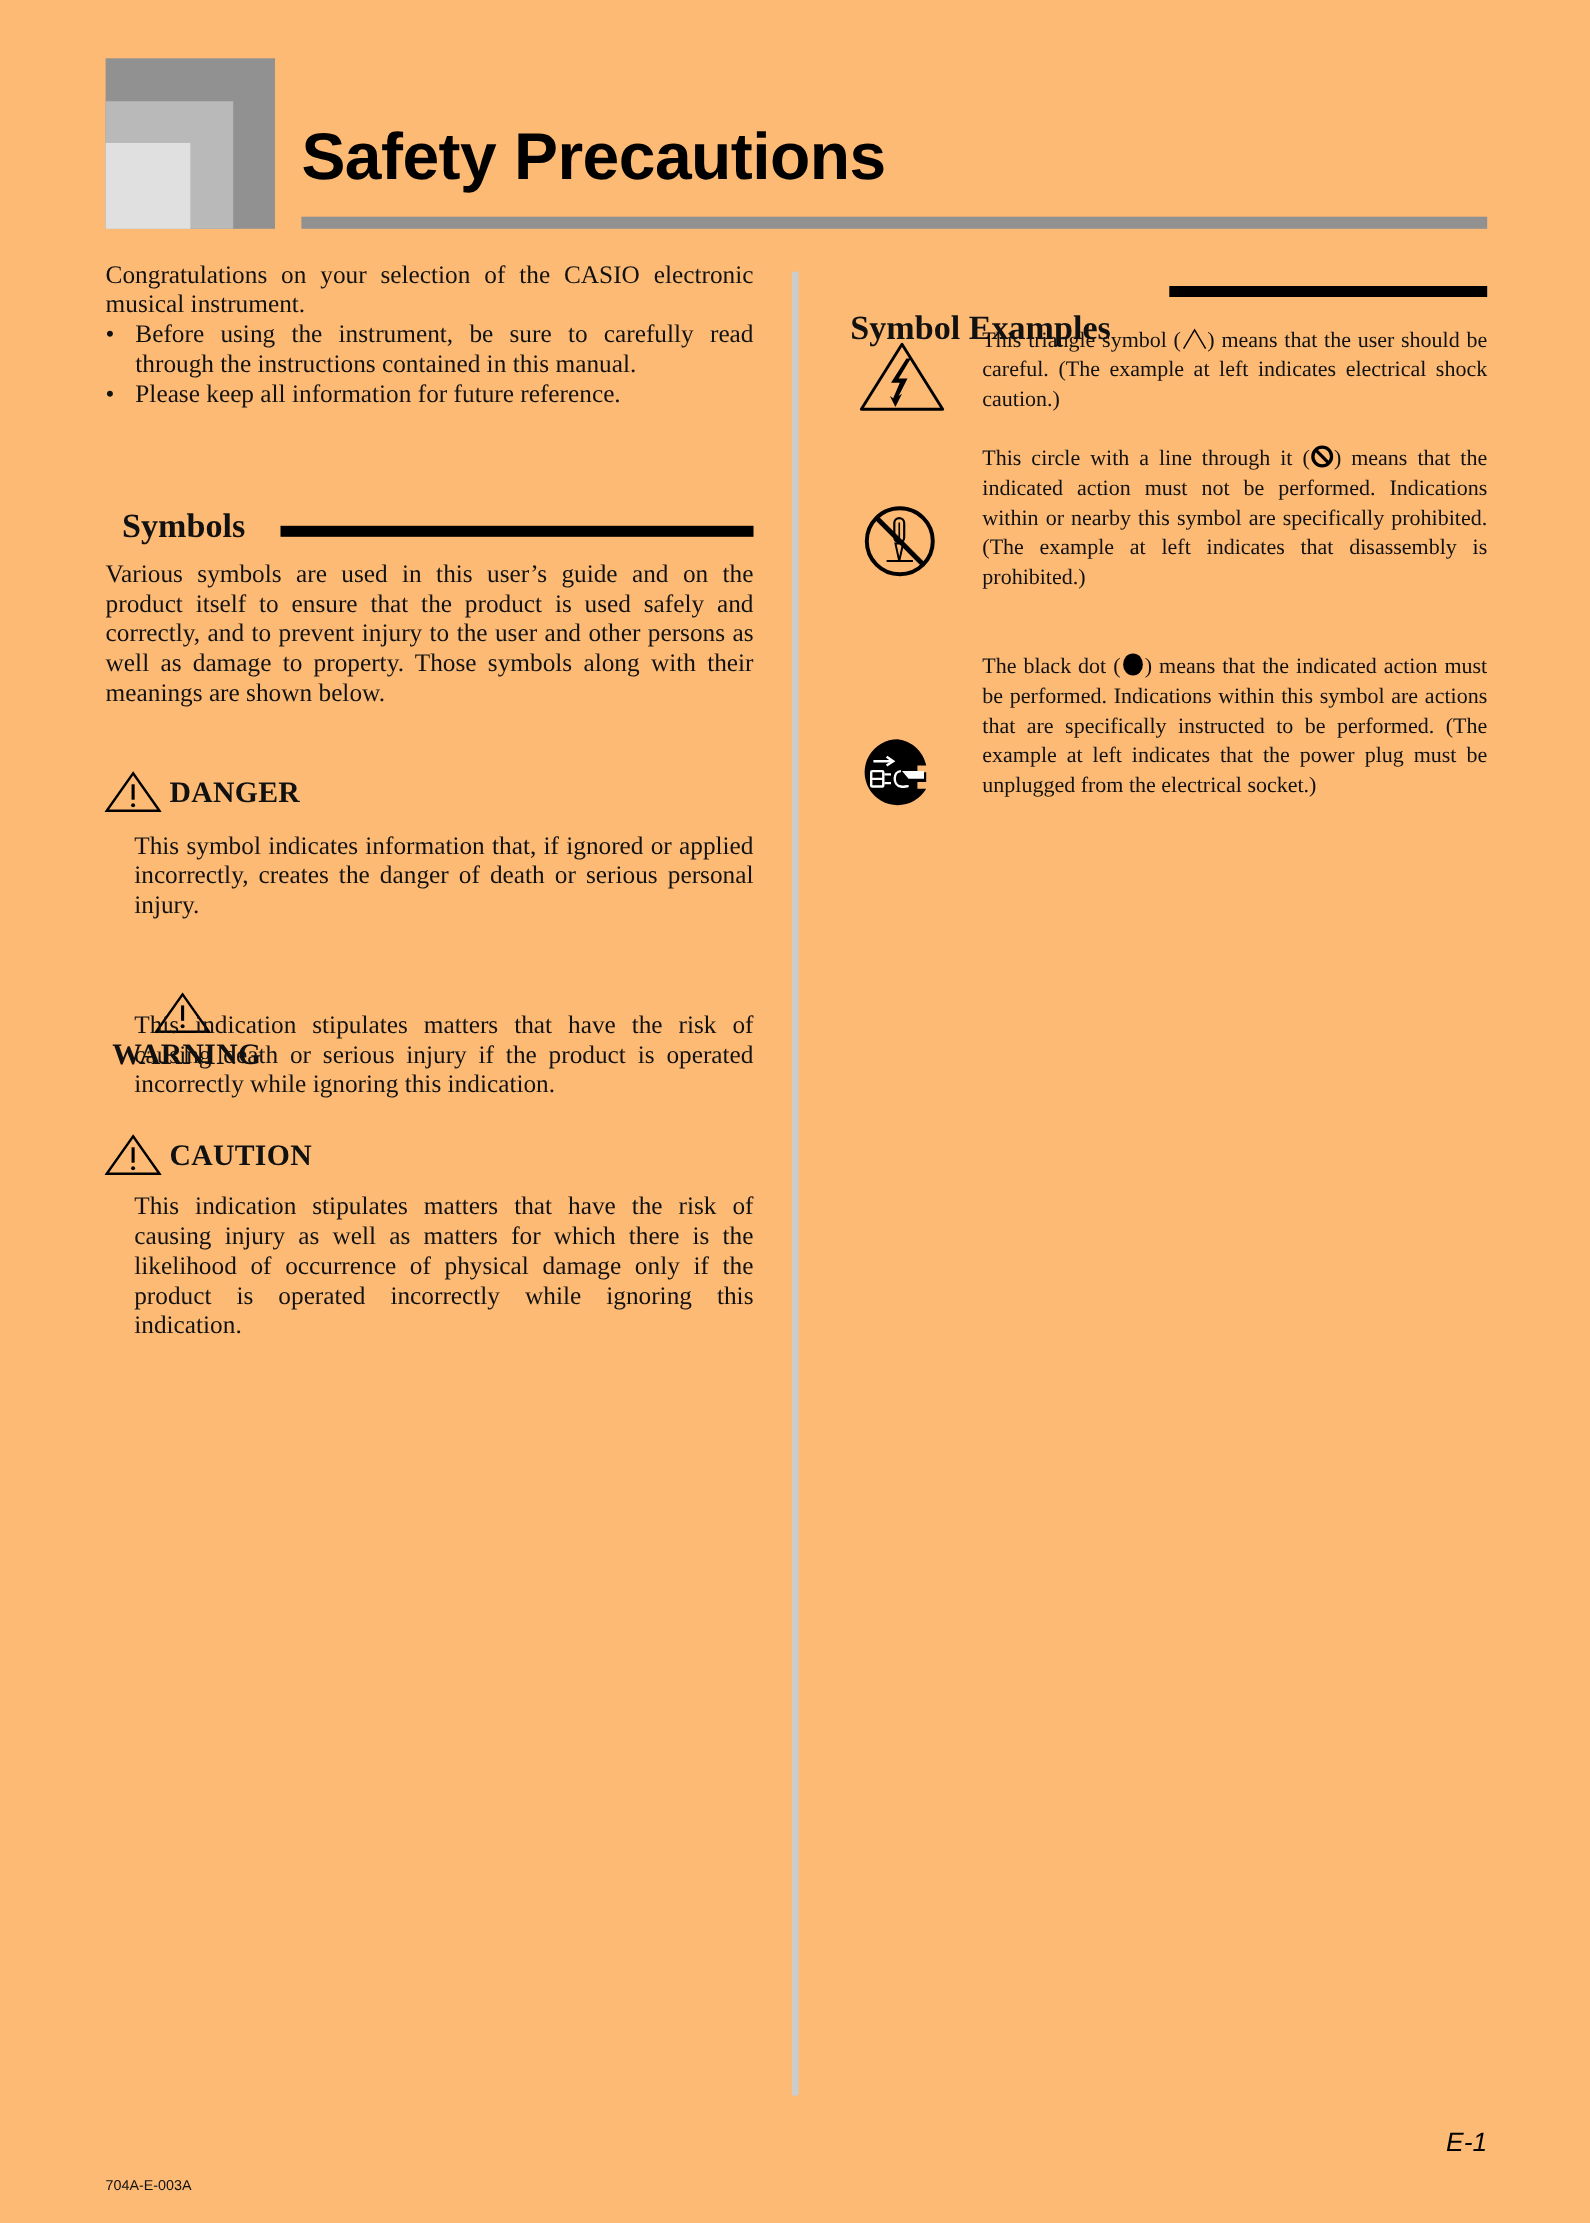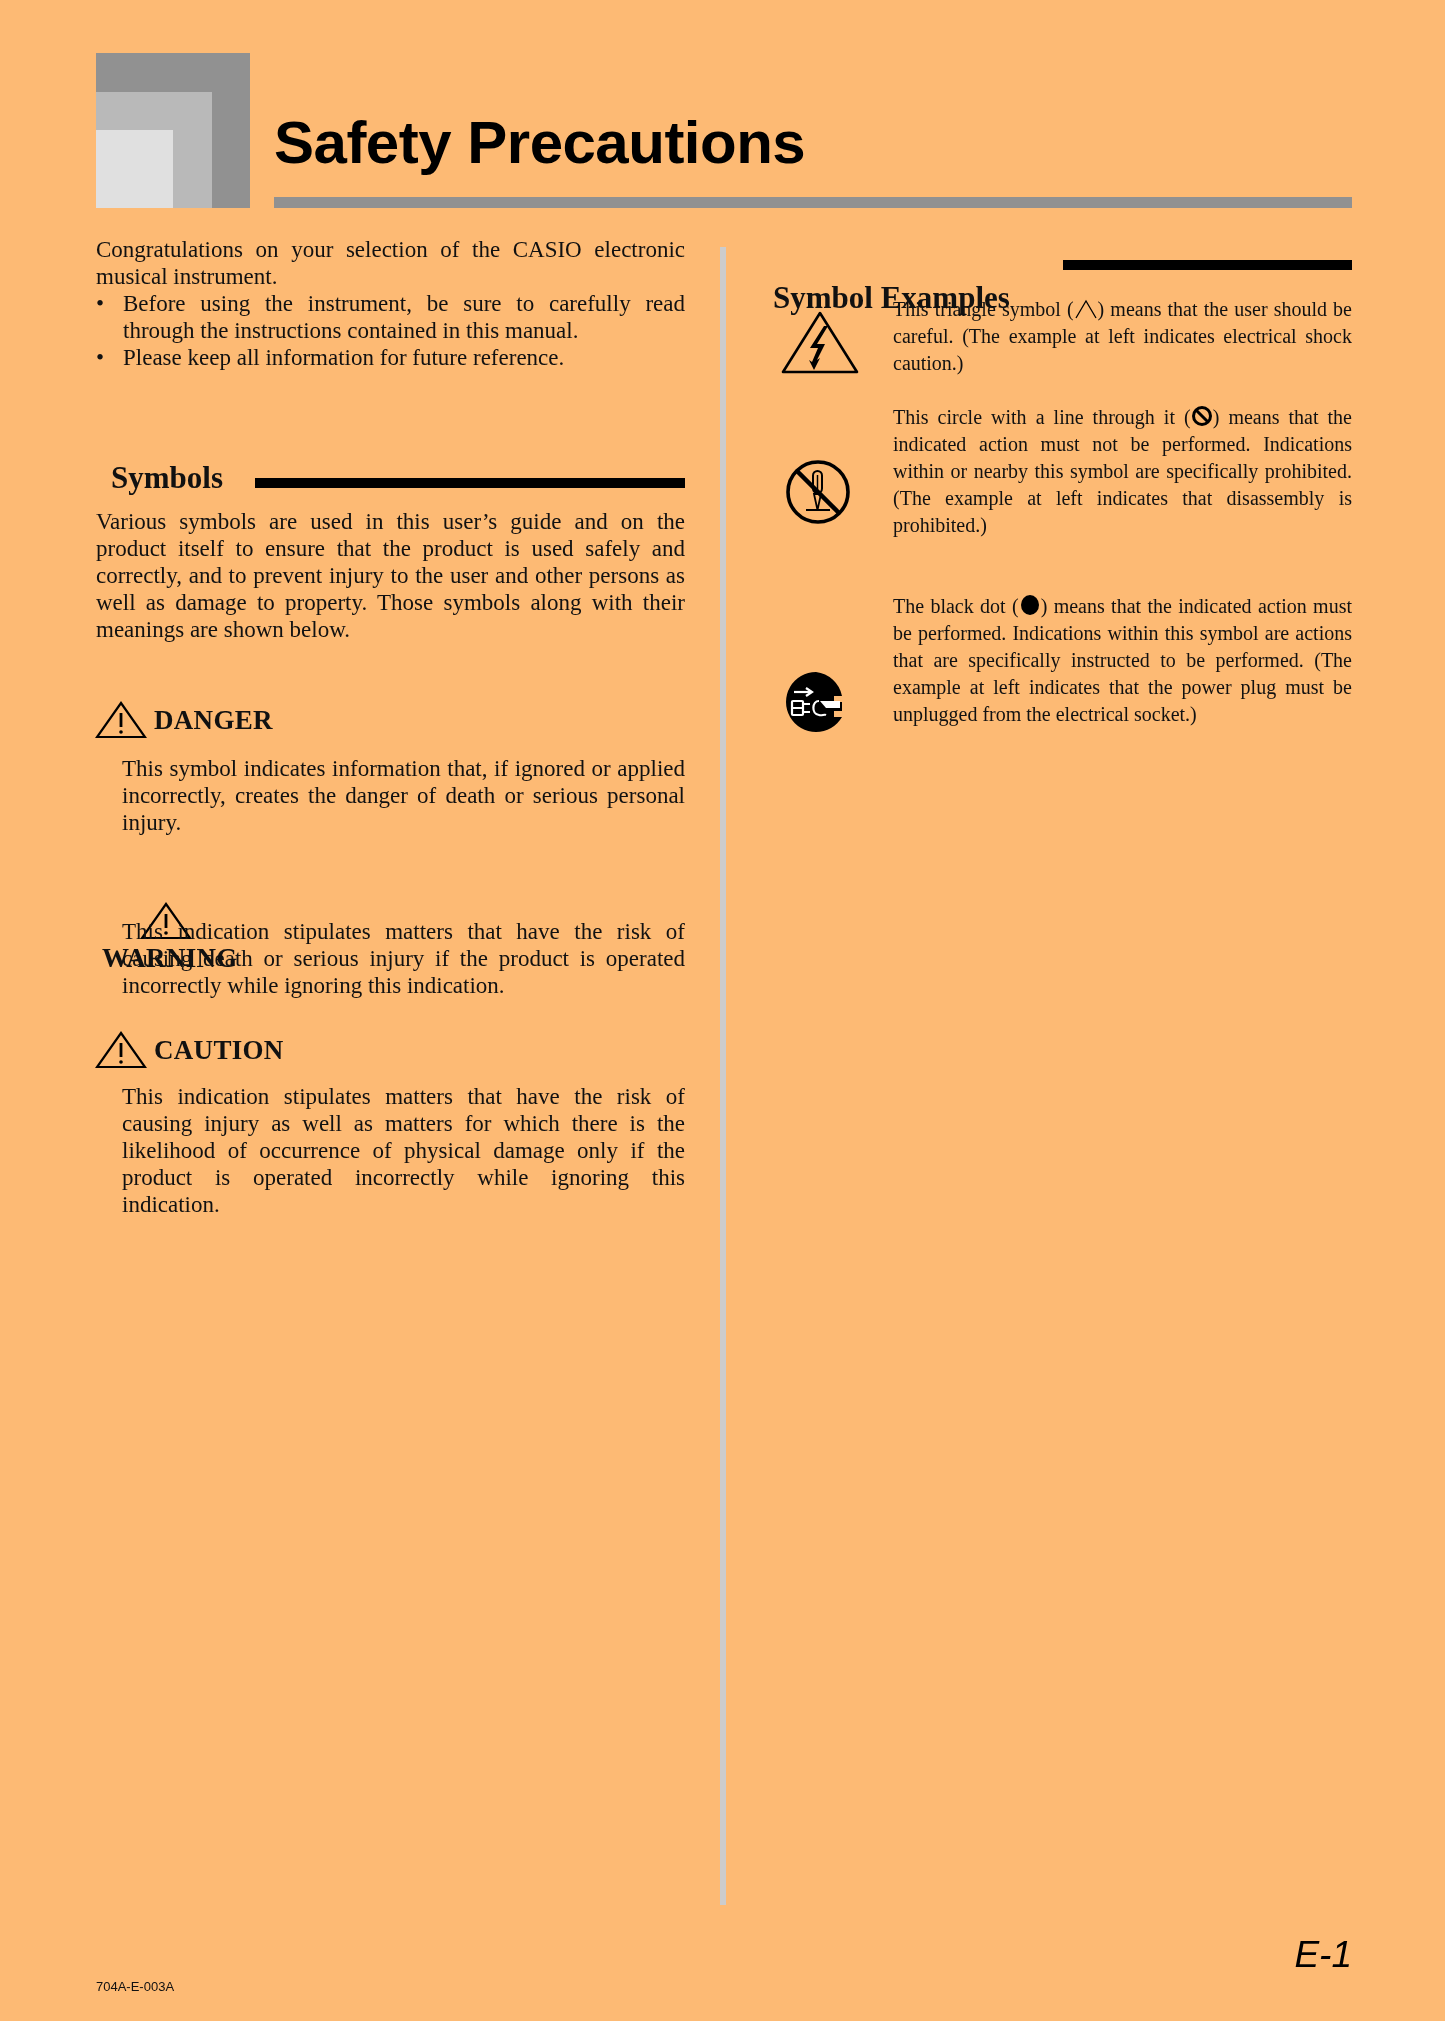--- a/index.html
+++ b/index.html
@@ -33,21 +33,21 @@
   .level { position: absolute; display: flex; align-items: center; }
   .level-label { font-weight: bold; font-size: 27px; line-height: 36px; margin-left: 7px; letter-spacing: 0.3px; }
   .warn-tri { width: 52px; height: 38px; display: block; }
 
   .divider { position: absolute; left: 720px; top: 247px; width: 6px; height: 1658px; }
 
   .ex-icon { position: absolute; }
   .ex-text { position: absolute; left: 893px; width: 459px; font-size: 20px; line-height: 27px; text-align: justify; margin: 0; }
 
   .footer-code { position: absolute; left: 96px; top: 1979px; font-family: "Liberation Sans", sans-serif; font-size: 13px; color: #111; }
-  .page-num { position: absolute; right: 93px; top: 1934px; font-family: "Liberation Sans", sans-serif; font-style: italic; font-size: 37px; color: #000; }
+  .page-num { position: absolute; right: 93px; top: 1934px; font-family: "Liberation Sans", sans-serif; font-style: italic; font-size: 24px; color: #000; }
 
   .inline-sym { display: inline-block; vertical-align: -3px; }
 </style>
 </head>
 <body>
 
 <div class="page">
 
   <div class="sq sq-outer" style="background:#919191"></div>
   <div class="sq sq-mid" style="background:#b9b9b9"></div>

